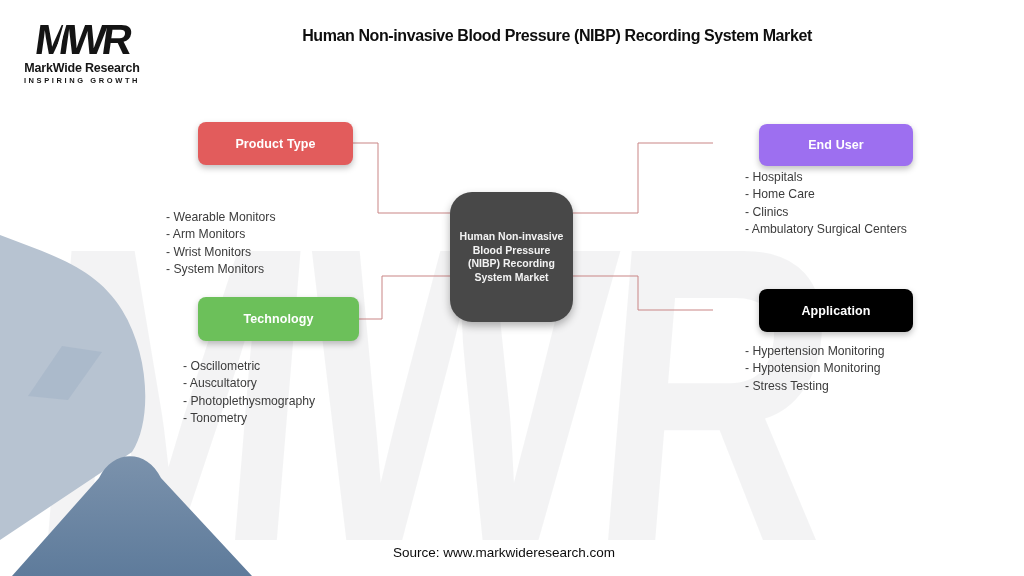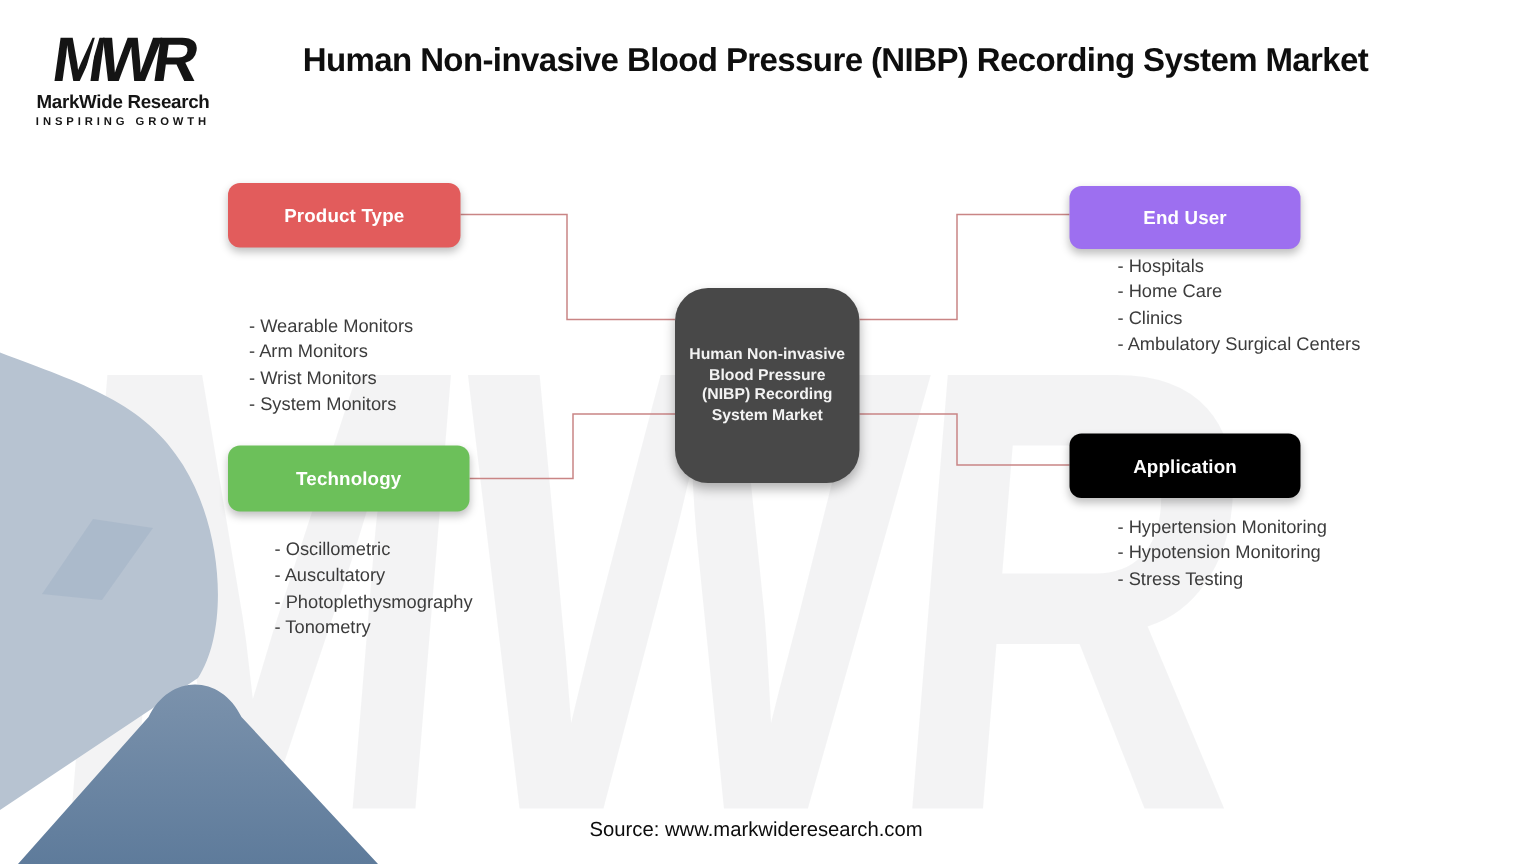--- a/index.html
+++ b/index.html
@@ -15,25 +15,25 @@
 
   
   #logo{position:absolute;left:22px;top:18px;width:120px;z-index:4;text-align:center;color:#151515;}
   #logo-mark{position:relative;font-size:42px;font-weight:bold;letter-spacing:-4px;line-height:44px;
              transform:skewX(-8deg);color:#141414;}
   #logo-slash{position:absolute;left:37px;top:4px;width:3px;height:36px;background:#fff;
               transform:rotate(16deg);}
   #logo-name{font-size:12.5px;font-weight:bold;letter-spacing:-0.2px;margin-top:-1px;}
   #logo-tagline{font-size:7.5px;font-weight:bold;letter-spacing:2.6px;margin-top:1px;}
   #page-title{position:absolute;left:120px;right:30px;top:27px;text-align:center;z-index:3;
-              font-size:22px;font-weight:bold;letter-spacing:-0.4px;color:#0e0e0e;}
+              font-size:16px;font-weight:bold;letter-spacing:-0.4px;color:#0e0e0e;}
 
   
   .bbox{position:absolute;z-index:3;border-radius:8px;display:flex;align-items:center;justify-content:center;
-        box-shadow:0 3px 6px rgba(0,0,0,0.25);}
+        box-shadow:0 3px 6px rgba(0,0,0,0.25);margin-left:46px;}
   .bbox span{color:#ffffff;font-weight:bold;font-size:12.5px;letter-spacing:0.1px;}
   #box-product{left:152px;top:122px;width:155px;height:43px;}
   #box-enduser{left:713px;top:124px;width:154px;height:42px;}
   #box-technology{left:152px;top:297px;width:161px;height:44px;}
   #box-application{left:713px;top:289px;width:154px;height:43px;}
 
   #center-node{position:absolute;left:450px;top:192px;width:123px;height:130px;border-radius:22px;
                z-index:3;display:flex;flex-direction:column;align-items:center;justify-content:center;
                box-shadow:0 4px 8px rgba(0,0,0,0.3);}
   #center-node div{color:#f3f3f3;font-weight:bold;font-size:10.5px;line-height:13.5px;text-align:right;}

